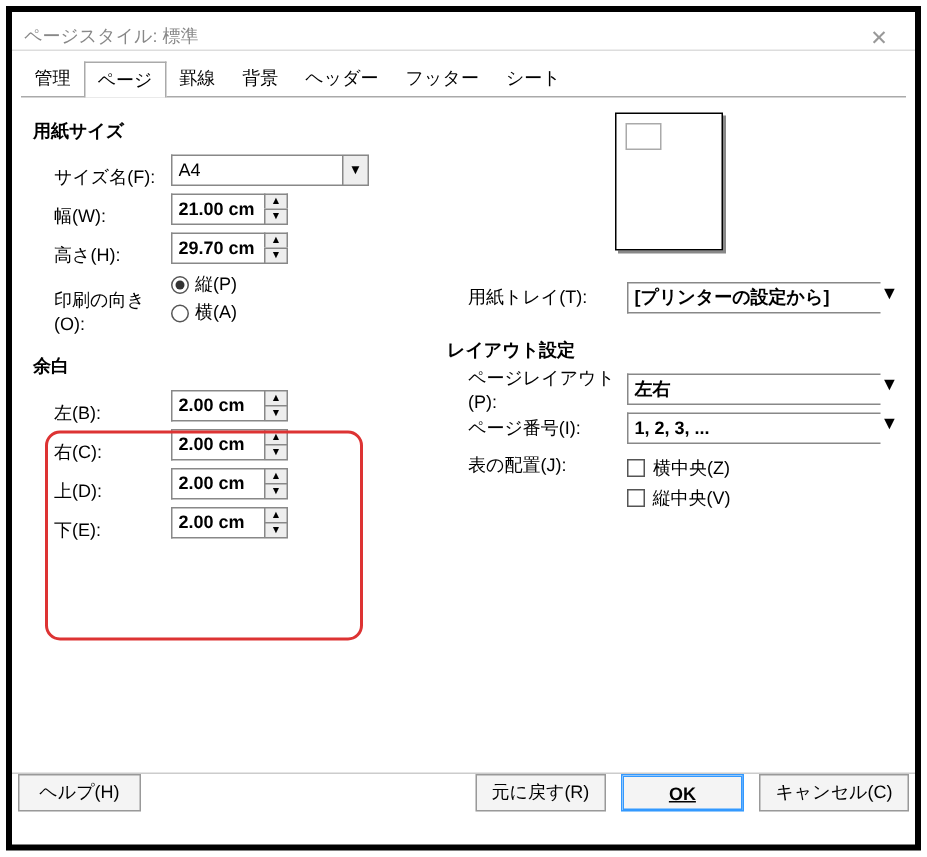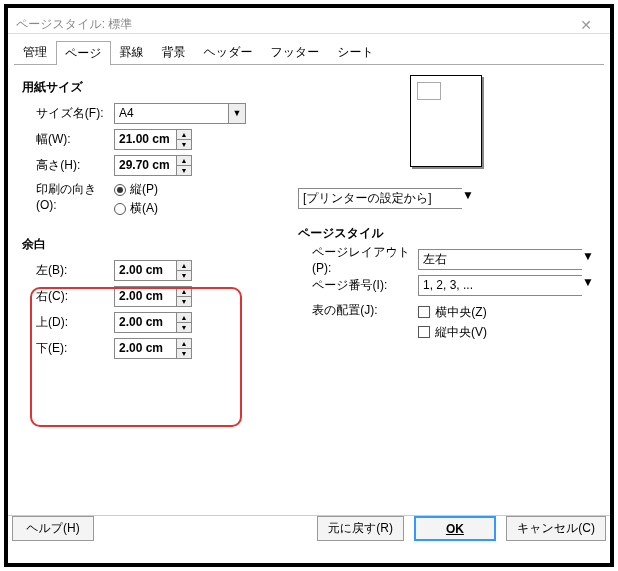--- a/index.html
+++ b/index.html
@@ -8,40 +8,40 @@
 .titlebar { height: 26px; display: flex; align-items: flex-end; padding: 0 8px; color: #888; border-bottom: 1px solid #ddd; }
 .titlebar .title { flex: 1; }
 .close-x { width: 32px; text-align: center; color: #999; font-size: 14px; cursor: default; }
 .tabs { display: flex; padding: 6px 6px 0 6px; }
 .tab { padding: 3px 8px; border: 1px solid transparent; border-bottom: none; cursor: default; }
 .tab.active { border-color: #aaa; background: #fff; position: relative; top: 1px; }
 .tab-row-border { border-bottom: 1px solid #aaa; margin: 0 6px; }
 .content { position: relative; padding: 8px 14px 0 14px; height: 470px; }
 .section-title { font-weight: bold; margin: 6px 0 4px 0; }
 .row { display: flex; align-items: center; height: 26px; }
-.lbl { width: 92px; padding-left: 14px; }
+.lbl { width: 92px; padding-left: 14px; margin-top: 11px; }
 .lbl2 { width: 120px; padding-left: 14px; }
 .combo { display: flex; height: 21px; }
 .combo input { width: 114px; height: 21px; border: 1px solid #888; border-right: none; padding: 0 4px; background: #fff; }
 .combo .btn { width: 18px; height: 21px; border: 1px solid #888; display: flex; align-items: center; justify-content: center; background: #eee; font-size: 9px; }
 .spinner { display: flex; height: 21px; }
 .spinner input { width: 62px; height: 21px; border: 1px solid #888; border-right: none; padding: 0 4px; background: #fff; font-weight: bold; }
 .spin-btns { display: flex; flex-direction: column; width: 16px; }
 .spin-btns div { height: 10.5px; border: 1px solid #888; background: #eee; font-size: 7px; display: flex; align-items: center; justify-content: center; line-height: 1; }
 .spin-btns div:first-child { border-bottom: none; }
 .radio-group { display: flex; flex-direction: column; gap: 2px; }
 .radio-row { display: flex; align-items: center; gap: 4px; }
 .radio { width: 12px; height: 12px; border: 1px solid #555; border-radius: 50%; display: flex; align-items: center; justify-content: center; }
 .radio.checked::after { content: ""; width: 6px; height: 6px; background: #333; border-radius: 50%; }
 .preview-box { position: absolute; top: 10px; left: 402px; width: 72px; height: 92px; border: 1px solid #000; box-shadow: 2px 2px 0 #888; background: #fff; }
 .preview-box::before { content:""; position:absolute; top:6px; left:6px; width:22px; height:16px; border:1px solid #aaa; }
 .preview-box::after { content:""; position:absolute; top:6px; left:6px; right:6px; bottom:6px; border:0; }
 .right-col { position: absolute; left: 290px; top: 120px; width: 290px; }
 .select-wide { display:flex; height:21px; }
-.select-wide input { flex:1; height:21px; border:1px solid #888; border-right:none; padding:0 4px; background:#fff; }
+.select-wide input { flex:1; height:21px; border:1px solid #888; border-right:none; padding:0 4px; background:#fff;font-weight:bold; }
 .check-row { display:flex; align-items:center; gap:5px; height:20px;justify-content:center; }
 .checkbox { width:12px; height:12px; border:1px solid #555; background:#fff; }
 .highlight-box { position:absolute; left:22px; top:222px; width:212px; height:140px; border:2px solid #d33; border-radius:10px; pointer-events:none; }
 .button-bar { position:absolute; bottom:0; left:0; right:0; height:48px; border-top:1px solid #ccc; display:flex; align-items:flex-start; padding:0 4px; gap:10px; }
 .button-bar .spacer { flex:1; }
 .btn-std { min-width:82px; height:25px; border:1px solid #999; background:#f4f4f4; display:flex; align-items:center; justify-content:center; cursor:default; padding:0 10px; }
 .btn-std.default { border:1px solid #3399ff; box-shadow:0 0 0 1px #3399ff inset;font-weight:bold; }
 </style>
 </head>
 <body>
@@ -107,27 +107,28 @@
             <span class="radio"></span>
             <span>横(A)</span>
           </div>
       </div>
     </div>
 
     <div class="preview-box"></div>
 
     <div class="right-col">
       <div class="row">
+        <span class="lbl2">用紙トレイ(T):</span>
         <div class="select-wide" style="width:154px;">
           <input value="[プリンターの設定から]" style="">
           <div class="btn">▼</div>
         </div>
       </div>
 
-      <div class="section-title" style="margin-top:14px;">ページスタイル</div>
+      <div class="section-title" style="margin-top:14px;">レイアウト設定</div>
 
       <div class="row">
         <span class="lbl2">ページレイアウト(P):</span>
         <div class="select-wide" style="width:154px;">
           <input value="左右" style="">
           <div class="btn">▼</div>
         </div>
       </div>
 
       <div class="row">

